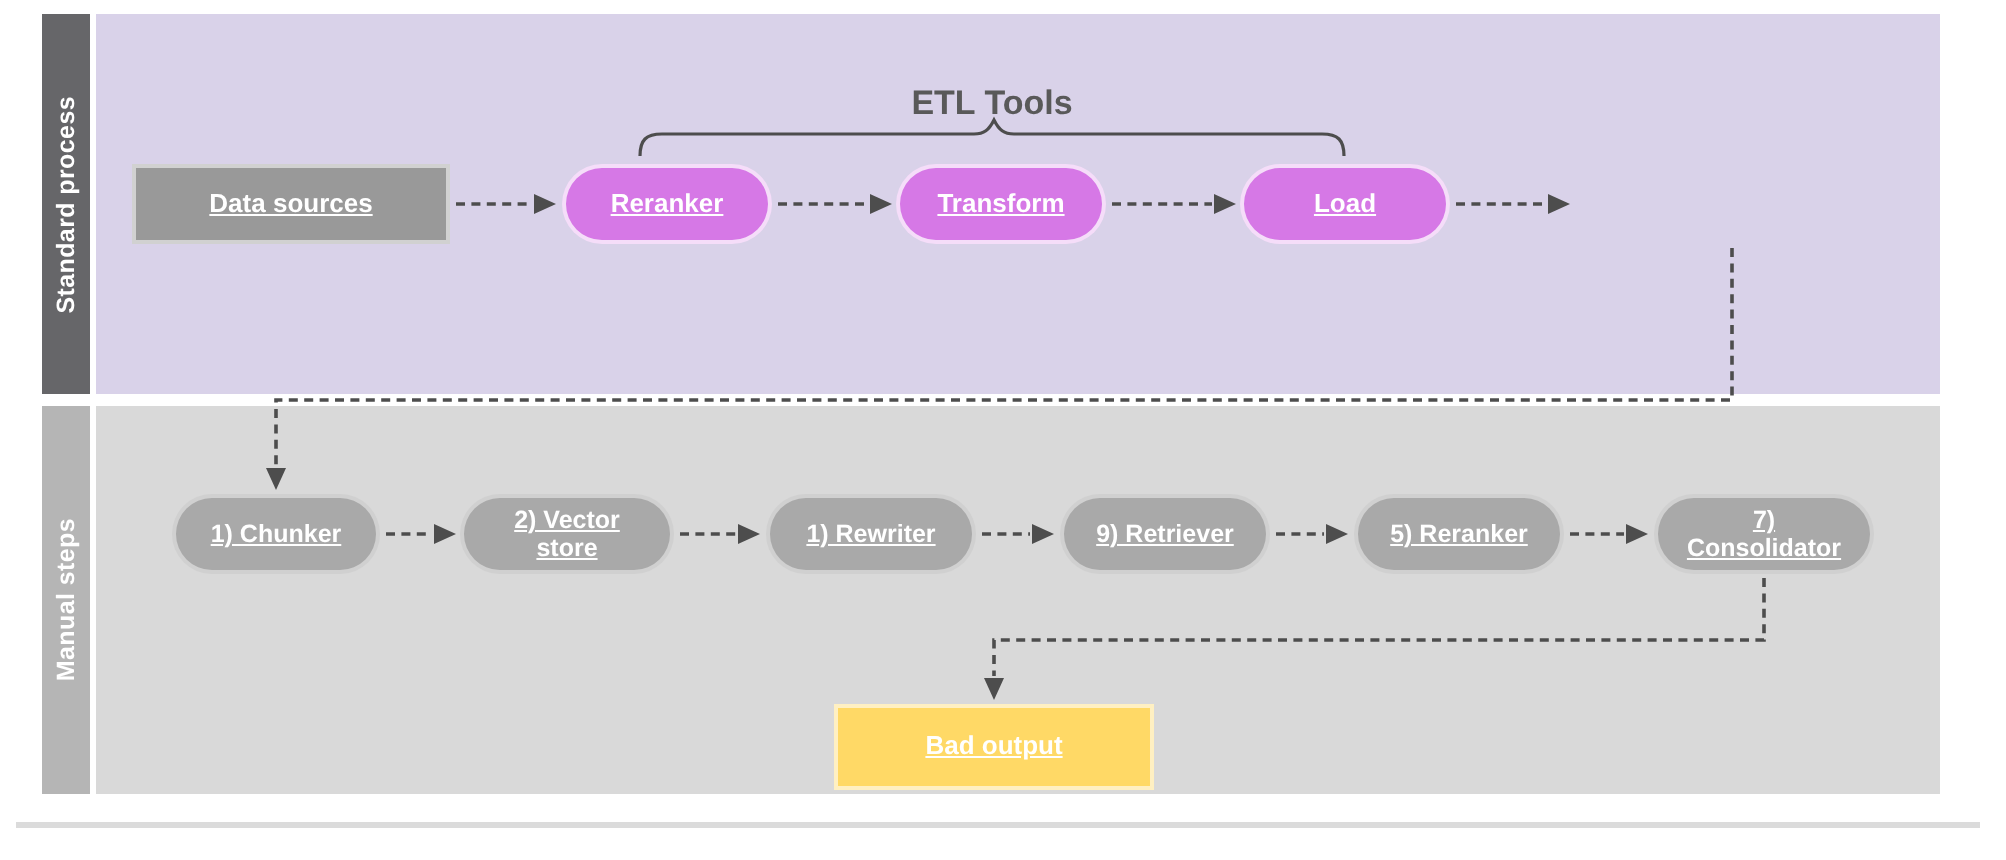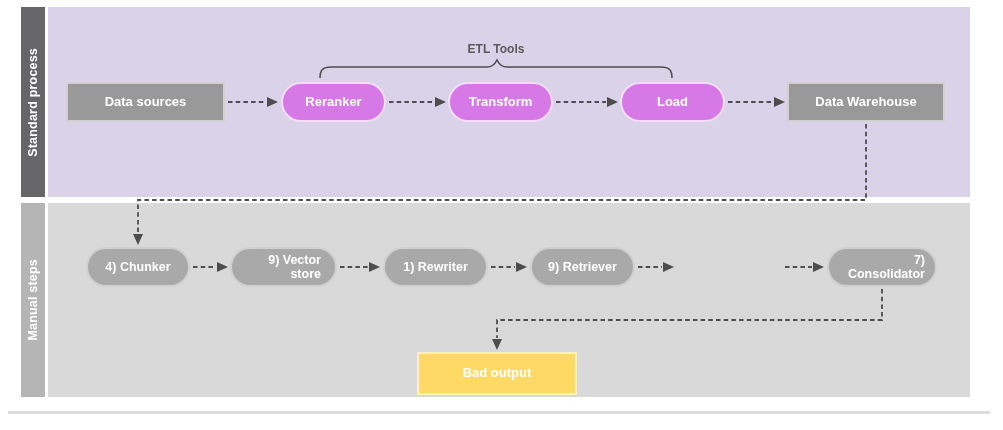--- a/index.html
+++ b/index.html
@@ -14,22 +14,22 @@
   .lane1-label { left:21px; top:7px; width:24px; height:190px; background:var(--lane1-label-bg); }
   .lane2-label { left:21px; top:203px; width:24px; height:194px; background:var(--lane2-label-bg); }
   .lane1-body  { position:absolute; left:48px; top:7px;   width:922px; height:190px; background:var(--lane1-bg); }
   .lane2-body  { position:absolute; left:48px; top:203px; width:922px; height:194px; background:var(--lane2-bg); }
 
   .bottom-edge { position:absolute; left:8px; top:411px; width:982px; height:3px; background:#dbdbdb; }
 
   
   .node {
     position:absolute; display:flex; align-items:center; justify-content:center;
-    color:var(--node-text); font-weight:bold; font-size:13px; text-align:right;
-    line-height:1.12; box-sizing:border-box; height:40px; top:82px;
+    color:var(--node-text); font-weight:bold; font-size:13px; text-align:center;
+    line-height:1.12; box-sizing:border-box; height:40px; top:82px;text-decoration:underline;
   }
   .rect-gray { background:var(--gray-box); border:2px solid rgba(255,255,255,0.55); }
   .pill      { border-radius:20px; }
   .pill-magenta { background:var(--magenta-pill); border:2px solid rgba(255,255,255,0.75); }
   .pill-gray    { background:var(--gray-pill); border:2px solid rgba(255,255,255,0.45); top:247px; font-size:12.5px; }
   .rect-yellow  { background:var(--yellow-box); border:2px solid rgba(255,255,255,0.6); }
 
   .n-data-sources  { left:66px;  width:159px; }
   .n-extract       { left:281px; width:105px; }
   .n-transform     { left:448px; width:105px; }
@@ -41,21 +41,21 @@
   .n-rewriter     { left:383px; width:105px; }
   .n-retriever    { left:530px; width:105px; }
   .n-reranker     { left:677px; width:105px; }
   .n-consolidator { left:827px; width:110px; padding:0 10px; }
 
   .n-bad-output { left:417px; top:352px; width:160px; height:43px; }
 
   
   .etl-label {
     position:absolute; left:320px; top:42px; width:352px; text-align:center;
-    color:var(--annotation-text); font-weight:bold; font-size:12px;
+    color:var(--annotation-text); font-weight:bold; font-size:17px;
   }
 
   
   svg.overlay { position:absolute; left:0; top:0; pointer-events:none; }
   .conn { stroke:var(--connector); stroke-width:1.8; fill:none; stroke-dasharray:4.5 3.2; }
   .solid { stroke:var(--connector); stroke-width:1.6; fill:none; }
   .arrowhead { fill:var(--connector); stroke:none; }
 </style>
 </head>
 <body>
@@ -111,23 +111,23 @@
     <path class="conn" d="M882,289 V320 H497 V338"></path>
     <polygon class="arrowhead" points="497,350 492,339 502,339"></polygon>
   </svg>
 
   <div class="etl-label">ETL Tools</div>
 
   <div class="node rect-gray n-data-sources">Data sources</div>
   <div class="node pill pill-magenta n-extract">Reranker</div>
   <div class="node pill pill-magenta n-transform">Transform</div>
   <div class="node pill pill-magenta n-load">Load</div>
-  <div class="node rect-gray n-data-warehouse">Data Warehouse</div>
 
-  <div class="node pill pill-gray n-chunker">4) Chunker</div>
-  <div class="node pill pill-gray n-vector-store">9) Vector store</div>
+  <div class="node pill pill-gray n-chunker">1) Chunker</div>
+  <div class="node pill pill-gray n-vector-store">2) Vector store</div>
   <div class="node pill pill-gray n-rewriter">1) Rewriter</div>
   <div class="node pill pill-gray n-retriever">9) Retriever</div>
+  <div class="node pill pill-gray n-reranker">5) Reranker</div>
   <div class="node pill pill-gray n-consolidator">7) Consolidator</div>
 
   <div class="node rect-yellow n-bad-output">Bad output</div>
 
 </div>
 
 </body></html>

